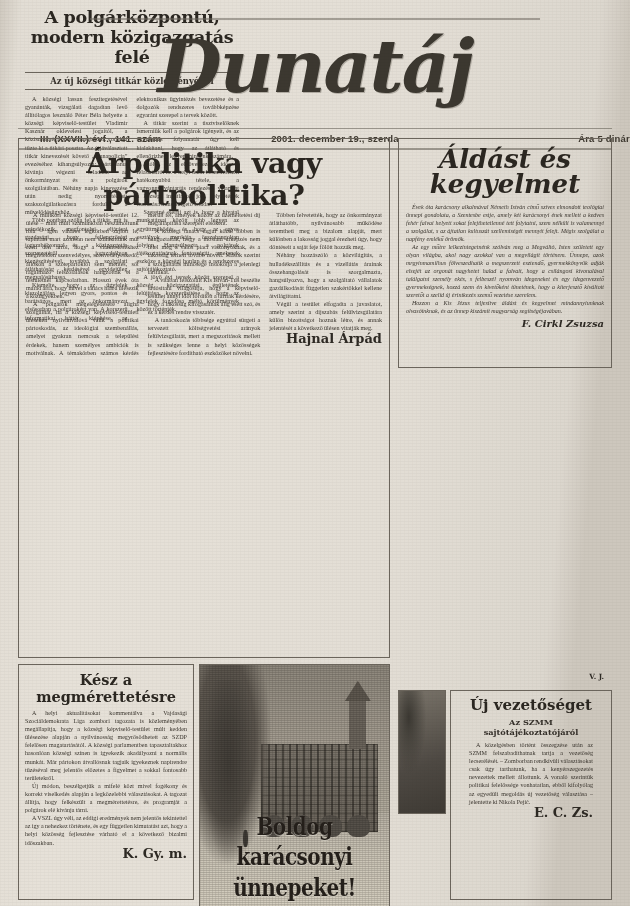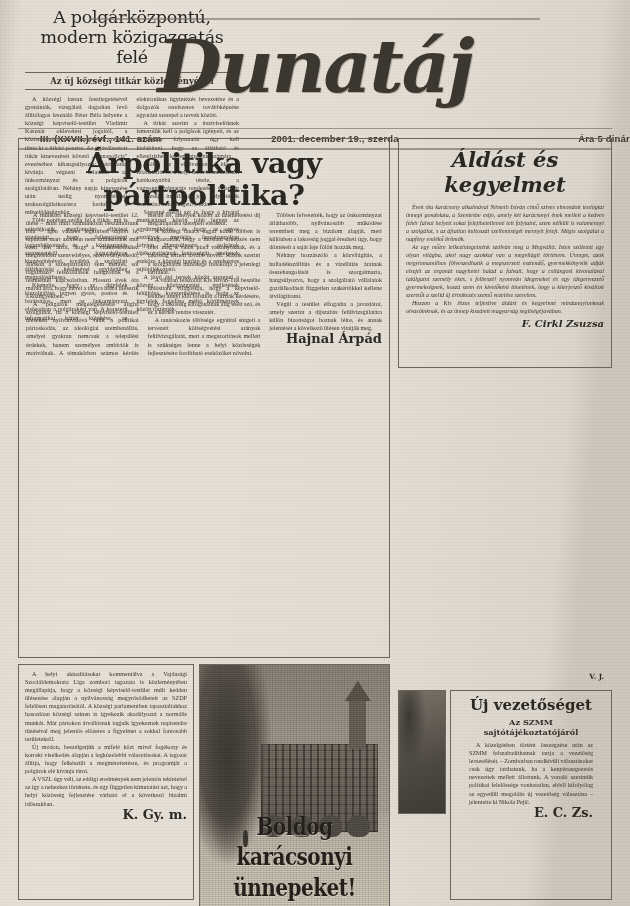--- a/index.html
+++ b/index.html
@@ -76,36 +76,36 @@
   }
   .byline{
     font-family:"DejaVu Serif",serif;font-weight:bold;font-size:13px;
     text-align:right;color:#2e2a24;margin-top:3px;text-indent:0;
   }
 
   
   #blessing{left:380px;top:138px;width:214px;height:230px;padding:5px 7px;}
   #blessing .headline{
     font-family:"DejaVu Serif",serif;font-style:italic;font-weight:bold;
-    font-size:21px;line-height:25px;text-align:center;color:#2b2721;margin:3px 0 6px 0;
+    font-size:26px;line-height:25px;text-align:center;color:#2b2721;margin:3px 0 6px 0;
   }
   .body-it{
     font-family:"Liberation Serif",serif;font-style:italic;
     font-size:6.0px;line-height:8.0px;text-align:justify;color:#3a352e;
     text-indent:6px;margin:0;hyphens:auto;
   }
   .byline-it{
     font-family:"DejaVu Serif",serif;font-style:italic;font-weight:bold;
     font-size:10px;text-align:right;color:#2e2a24;margin-top:3px;text-indent:0;
   }
 
   
   #civic{left:380px;top:374px;width:214px;height:310px;padding:5px 7px;border:0;}
   #civic .headline{
-    font-family:"DejaVu Serif",serif;font-weight:normal;color:#2b2721;
+    font-family:"DejaVu Serif",serif;font-weight:bold;color:#2b2721;
     font-size:17.5px;line-height:20px;text-align:center;margin:2px 0 5px 0;letter-spacing:-.3px;
   }
   #civic .deck{
     font-family:"DejaVu Serif",serif;font-weight:bold;font-size:8.4px;
     text-align:center;color:#35302a;margin:0 0 5px 0;
     border-top:1px solid #6b655c;border-bottom:1px solid #6b655c;padding:3px 0;
   }
 
   
   #ready{left:0;top:664px;width:176px;height:236px;padding:5px 6px;}
@@ -221,20 +221,21 @@
         <p class="body">Kiemelte, hogy az ügyfelek kiszolgálása legyen gyors, pontos és barátságos, mert az önkormányzat elsősorban a polgárokért van. A korszerű informatikai háttér kiépítése, az elektronikus ügyintézés bevezetése és a dolgozók rendszeres továbbképzése egyaránt szerepel a tervek között.</p>
         <p class="body">A titkár szerint a tisztviselőknek ismerniük kell a polgárok igényeit, és az ügyintézés folyamatát úgy kell kialakítani, hogy az átlátható és ellenőrizhető legyen mindenki számára.</p>
         <p class="body">Szólt az elkövetkező időszak feladatairól is: a helyi adók beszedésének hatékonyabbá tétele, a vagyonnyilvántartás rendezése, valamint a községi ingatlanok jogi helyzetének tisztázása mind sürgető feladat.</p>
         <p class="body">Szeretné elérni azt is, hogy a hivatal munkatársai között jobb legyen az együttműködés, és hogy az egyes osztályok munkája összehangoltan folyjon. Hangsúlyozta a polgárok tájékoztatásának fontosságát, amelynek eszköze a községi honlap és a rendszeres sajtótájékoztató.</p>
         <p class="body">A jövő évi tervek között szerepel a község közigazgatási épületének felújítása, korszerűsítése is, hogy az ügyfelek fogadása méltó körülmények között történjék.</p>
       </div>
     </div>
     <div class="vj">V. J.</div>
 
     <div class="box" id="ready">
+      <div class="headline">Kész a megmérettetésre</div>
       <p class="body">A helyi aktualitásokat kommentálva a Vajdasági Szociáldemokrata Liga zombori tagozata is közleményében megállapítja, hogy a községi képviselő-testület múlt kedden ülésezése alapján a nyilvánosság megyrősödhetett az SZDP felelősen magatartásától. A községi parlamentben tapasztaltakhoz hasonlóan községi színen is igyekezik akadályozni a normális munkát. Már pártokon átvallósnak tagjaik igyekeznek napirendre tűzéséval meg jelentős előzetes a figyelmet a sokkal fontosabb területekről.</p>
       <p class="body">Új módon, beszélgetjük a mifelé közt mivel fogékony és korrekt viselkedés alapján a legközelebbi választásokat. A tagozat állítja, hogy felkészült a megmérettetésre, és programját a polgárok elé kívánja tárni.</p>
       <p class="body">A VSZL úgy véli, az eddigi eredmények nem jelentős tekintettel az igy a nehezkez története, és egy független kimutatást azt, hogy a helyi közösség fejlesztése várható el a következő bizalmi időszakban.</p>
       <p class="body byline">K. Gy. m.</p>
     </div>
 
     <div class="box" id="photo">
       <div class="photo-art">
         <div class="sky"></div>
         <div class="ground"></div>

